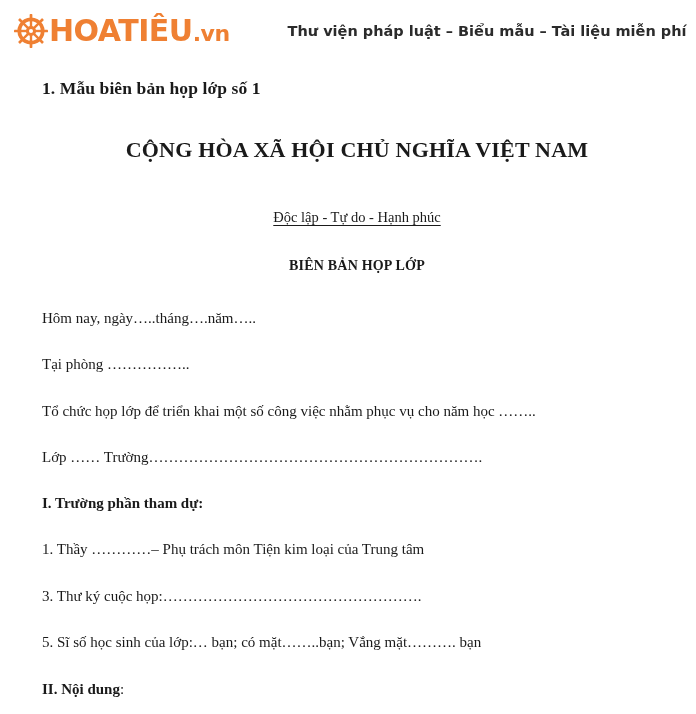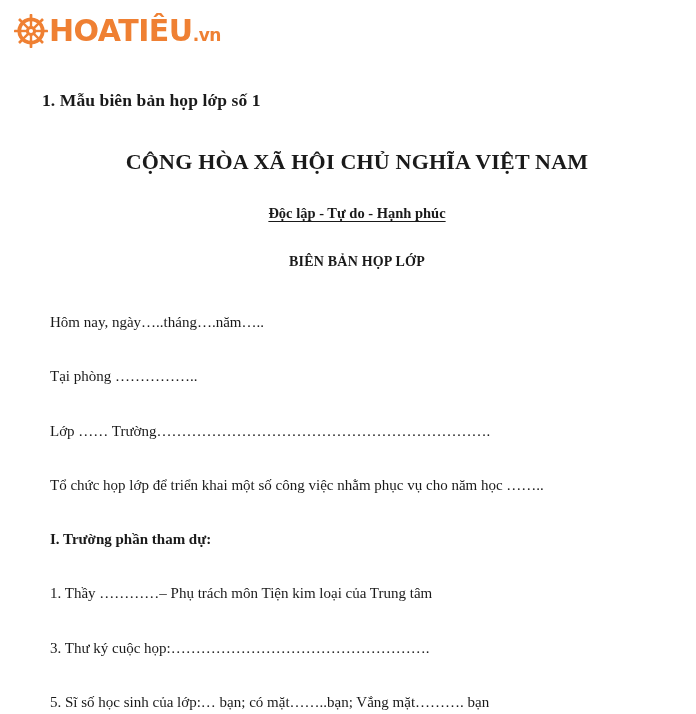--- a/index.html
+++ b/index.html
@@ -40,72 +40,72 @@
     font-family: "DejaVu Sans", "Liberation Sans", sans-serif;
     font-weight: bold;
     font-size: 30px;
     letter-spacing: -0.5px;
     line-height: 1;
     color: #ef8033;
     margin-left: 1px;
     white-space: nowrap;
   }
   .brand-text .tld {
-    font-size: 17px;
+    font-size: 22px;
   }
   .tagline {
     font-family: "DejaVu Sans", "Liberation Sans", sans-serif;
     font-weight: bold;
     font-size: 14.5px;
     color: #2b2b2b;
     margin-left: 58px;
     white-space: nowrap;
   }
 
   
   .doc {
     padding: 0 24px 0 42px;
     box-sizing: border-box;
   }
   .section-title {
     font-weight: bold;
     font-size: 17.5px;
-    margin: 28px 0 0 0;
+    margin: 16px 0 0 0;
     letter-spacing: 0.1px;
   }
 
   .centered {
     text-align: center;
     margin: 0;
   }
   .national-heading {
     font-weight: bold;
     font-size: 22px;
     margin-top: 38px;
     letter-spacing: 0.2px;
   }
   .motto {
-    font-weight: bold;
+    font-weight: normal;
     font-size: 14.5px;
-    margin-top: 30px;
+    margin-top: 46px;
   }
   .motto span {
     text-decoration: underline;
     text-underline-offset: 3px;
   }
   .doc-title {
     font-weight: bold;
     font-size: 14px;
     margin-top: 32px;
     letter-spacing: 0.2px;
   }
 
   .para {
     font-size: 15px;
-    margin: 8px;
+    margin: 0;
     padding-top: 29px;
     line-height: 1.15;
     white-space: pre-wrap;
   }
   .para.first-body {
     padding-top: 36px;
   }
   .para.bold {
     font-weight: bold;
   }
@@ -141,39 +141,40 @@
         <rect x="18" y="46.5" width="64" height="7"></rect>
         <rect x="46.5" y="18" width="7" height="64" transform="rotate(45 50 50)"></rect>
         <rect x="18" y="46.5" width="64" height="7" transform="rotate(45 50 50)"></rect>
 
         <circle cx="50" cy="50" r="15"></circle>
         <circle cx="50" cy="50" r="6" fill="#ffffff"></circle>
       </g>
     </svg>
     <div class="brand-text"><span>HOATIÊU</span><span class="tld">.vn</span></div>
   </div>
+  <div class="tagline">Thư viện pháp luật – Biểu mẫu – Tài liệu miễn phí</div>
 </div>
 
 <div class="doc">
 
   <div class="section-title">1. Mẫu biên bản họp lớp số 1</div>
 
   <div class="centered national-heading">CỘNG HÒA XÃ HỘI CHỦ NGHĨA VIỆT NAM</div>
 
   <div class="centered motto"><span>Độc lập - Tự do - Hạnh phúc</span></div>
 
   <div class="centered doc-title">BIÊN BẢN HỌP LỚP</div>
 
   <p class="para first-body">Hôm nay, ngày…..tháng….năm…..</p>
 
   <p class="para">Tại phòng ……………..</p>
 
+  <p class="para">Tổ chức họp lớp để triển khai một số công việc nhằm phục vụ cho năm học ……..</p>
+
   <p class="para">Lớp …… Trường………………………………………………………….</p>
-
-  <p class="para">Tổ chức họp lớp để triển khai một số công việc nhằm phục vụ cho năm học ……..</p>
 
   <p class="para bold">I. Trường phần tham dự:</p>
 
   <p class="para">1. Thầy …………– Phụ trách môn Tiện kim loại của Trung tâm</p>
 
 
   <p class="para">3. Thư ký cuộc họp:…………………………………………….</p>
 
   <p class="para">5. Sĩ số học sinh của lớp:… bạn; có mặt……..bạn; Vắng mặt………. bạn</p>
 

